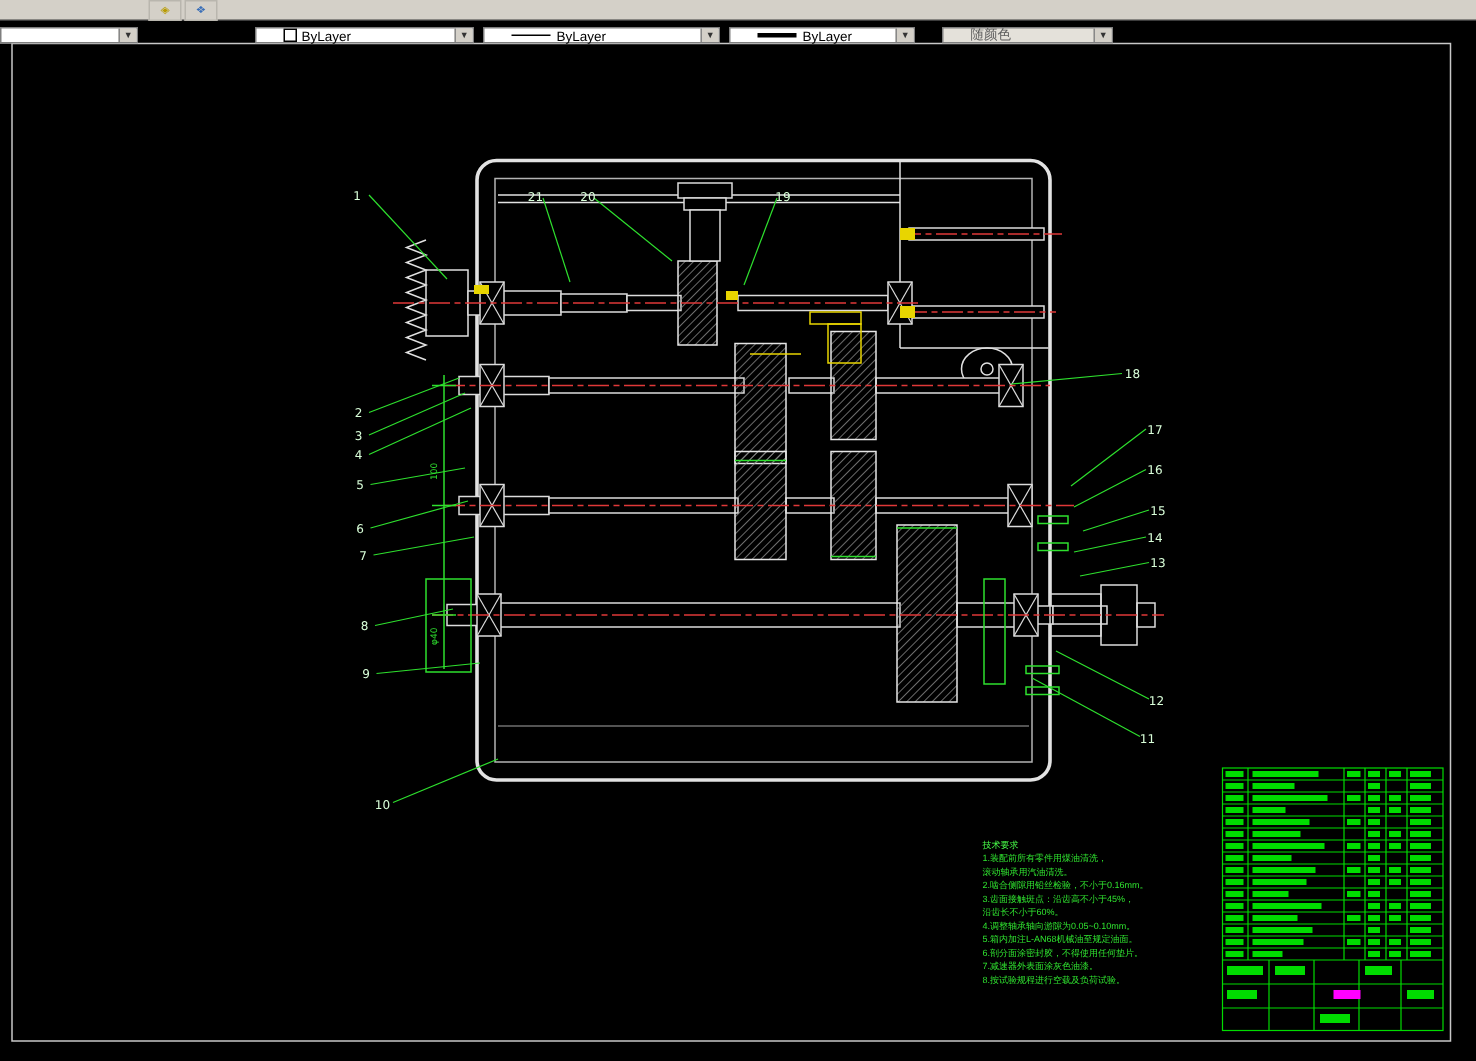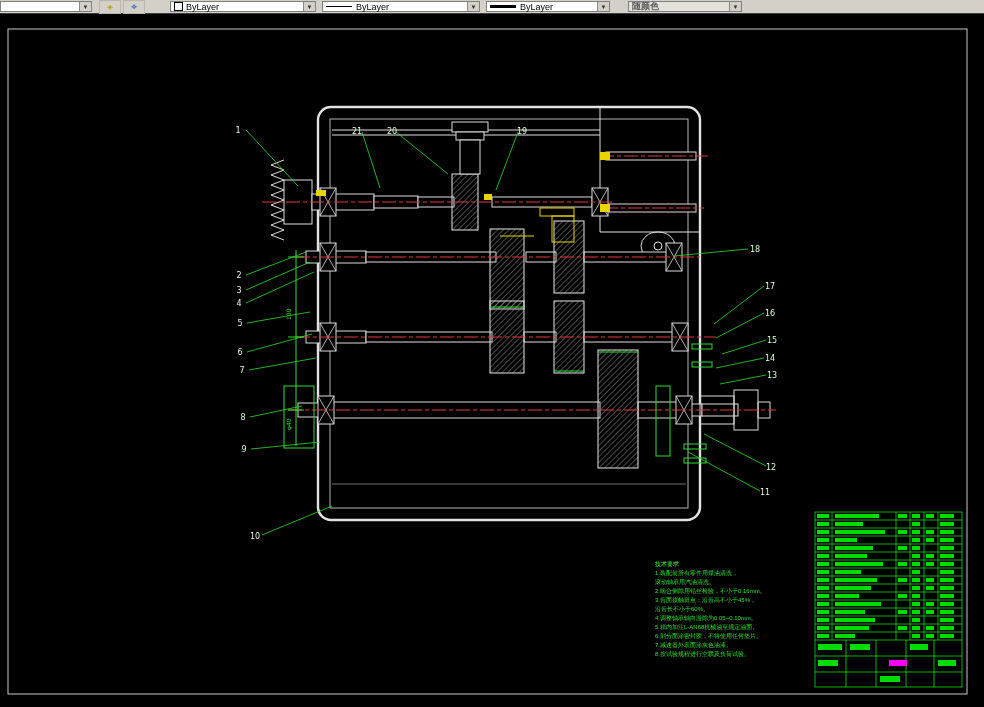--- a/index.html
+++ b/index.html
@@ -1,21 +1,21 @@
 <!DOCTYPE html>
 <html><head>
 <meta charset="utf-8">
 <style>
   html,body{margin:0;padding:0;background:#000;width:984px;height:707px;overflow:hidden;
             font-family:"Liberation Sans",sans-serif;}
   
   .toolbar{position:absolute;left:0;top:0;width:984px;height:13px;background:#d4d0c8;
            border-bottom:1px solid #3c3c3c;z-index:5;}
-  .combo{position:absolute;top:1px;height:11px;background:#fff;border:1px solid #7f7f7f;
-         display:flex;align-items:center;font-size:9px;color:#000;padding-left:3px;
+  .combo{position:absolute;top:18px;height:11px;background:#fff;border:1px solid #7f7f7f;
+         display:flex;align-items:center;font-size:9px;color:#000;padding-left:18px;
          box-sizing:border-box;white-space:nowrap;}
   .combo .arrow{margin-left:auto;width:11px;height:100%;background:#d4d0c8;
                 border-left:1px solid #888;font-size:6px;line-height:10px;text-align:center;color:#333;}
   .combo.disabled{background:#e4e1da;color:#5d5d5d;}
   .swatch{width:7px;height:7px;background:#ffffff;border:1px solid #000;margin-right:3px;flex:0 0 auto;}
   .lsamp{width:26px;height:1px;background:#000;margin-right:4px;flex:0 0 auto;}
   .lsamp.thick{height:3px;}
   .tbtn{position:absolute;top:0;width:20px;height:12px;background:#d4d0c8;border:1px solid #b9b6ae;
         text-align:center;font-size:8px;line-height:11px;cursor:default;}
   .diam{display:inline-block;transform:scale(1,.8);}
@@ -51,21 +51,21 @@
   <div class="combo" style="left:322px;width:158px;">
     <span class="lsamp"></span>
     <span>ByLayer</span>
     <span class="arrow">▼</span>
   </div>
   <div class="combo" style="left:486px;width:124px;">
     <span class="lsamp thick"></span>
     <span>ByLayer</span>
     <span class="arrow">▼</span>
   </div>
-  <div class="combo disabled" style="left:628px;width:114px;font-weight:bold;">
+  <div class="combo disabled" style="left:628px;width:114px;">
     <span>随颜色</span>
     <span class="arrow">▼</span>
   </div>
 </div>
 
 <div class="canvas">
 
 <svg width="984" height="693" viewBox="0 0 984 693">
   <defs>
     <pattern id="hatch" width="4" height="4" patternUnits="userSpaceOnUse" patternTransform="rotate(45)">

